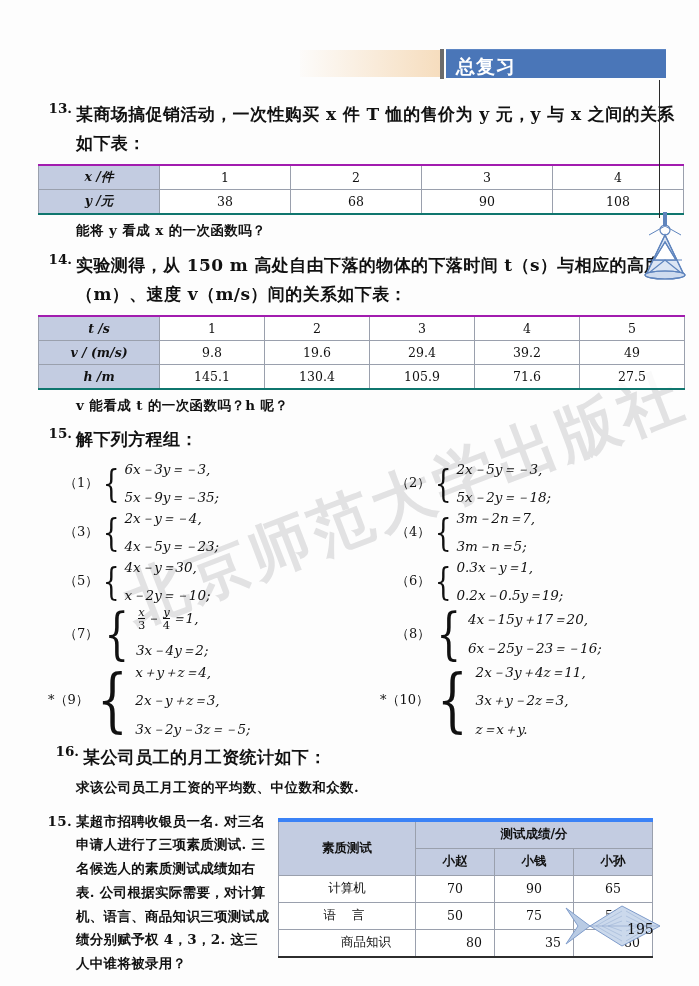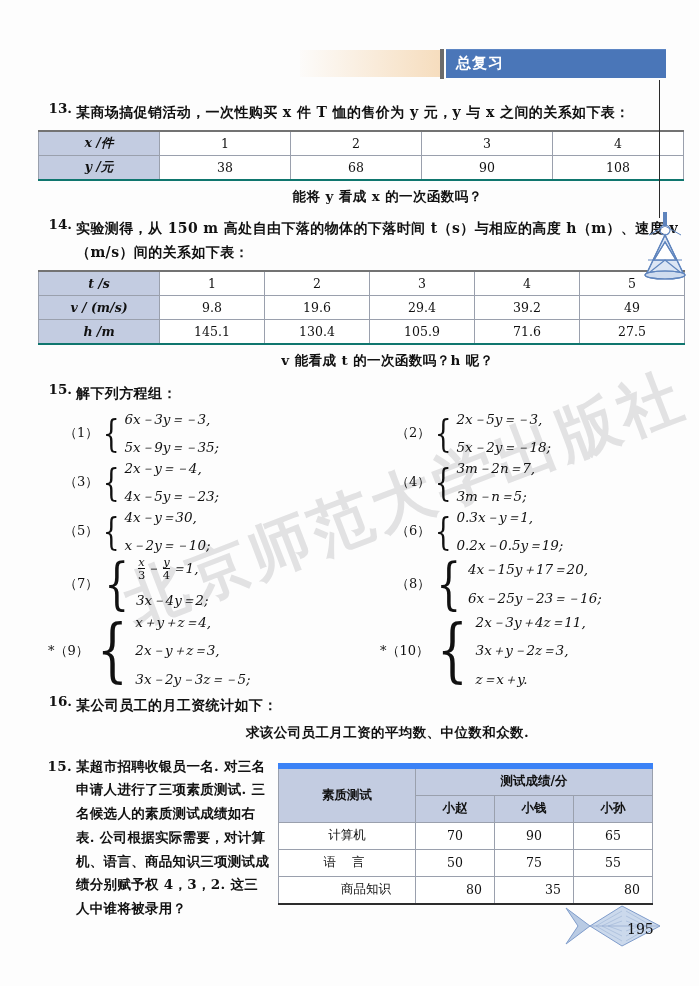--- a/index.html
+++ b/index.html
@@ -67,21 +67,21 @@
     position: absolute;
     left: 446px; top: 49px;
     width: 220px; height: 29px;
     background: #4a76b8;
     box-sizing: border-box;
     border-top: 1px solid #5d86c4;
   }
   .banner-text {
     position: absolute;
     left: 10px; top: 4px;
-    font-size: 15px;
+    font-size: 19px;
     font-weight: 700;
     color: #ffffff;
     letter-spacing: 1px;
     font-family: "DejaVu Sans", "Liberation Sans", sans-serif;
   }
   .header-rule {
     position: absolute;
     left: 659px; top: 80px;
     width: 1px; height: 138px;
     background: #2a2a2a;
@@ -113,34 +113,33 @@
     position: absolute;
     left: 46px;
     top: 0;
     width: 26px;
     text-align: right;
     font-weight: 700;
     font-size: 13.5px;
     font-family: "DejaVu Serif", "Liberation Serif", serif;
   }
   .ptext {
-    font-size: 14px;
+    font-size: 17px;
     line-height: 1.72;
     letter-spacing: 0.4px;
     font-weight: 600;
     font-family: "DejaVu Serif", "Liberation Serif", serif;
   }
   .followup {
     font-size: 13.5px;
     line-height: 1.72;
     letter-spacing: 0.4px;
     font-weight: 600;
     padding-left: 76px;
     margin-top: 3px;
-    text-align: center;
   }
 
   
   table.dt {
     border-collapse: collapse;
     margin: 6px 0 4px 38px;
     font-family: "DejaVu Serif", "Liberation Serif", serif;
     font-size: 12.5px;
     background: rgba(255,255,255,0.82);
   }
@@ -150,21 +149,21 @@
     vertical-align: middle;
     padding: 2px 4px;
     height: 19px;
     font-weight: normal;
   }
   table.dt .rowhead {
     background: #c3cce1;
     font-weight: 600;
     width: 112px;
   }
-  table.dt .outer-top  { border-top: 2px solid #737373; }
+  table.dt .outer-top  { border-top: 2px solid #a21caf; }
   table.dt .outer-bot  { border-bottom: 2px solid #0f766e; }
   .ital { font-style: italic; }
 
   
   .t13 td { width: 122px; }
   .t14 td { width: 96px; }
   .t16 td { width: 84px; }
 
   
   .eqgrid {
@@ -246,21 +245,21 @@
   table.t17 td, table.t17 th {
     border: 1px solid #9aa0ad;
     text-align: center;
     vertical-align: middle;
     padding: 2px 6px;
     height: 22px;
     font-weight: normal;
   }
   table.t17 .hd { background: #c3cce1; font-weight: 600; }
   table.t17 .rh { background: #ffffff; width: 86px; }
-  table.t17 .outer-top { border-top: 6px solid #3b82f6; }
+  table.t17 .outer-top { border-top: 4px solid #3b82f6; }
   table.t17 .outer-bot { border-bottom: 2px solid #2d2d2d; padding-left: 44px; }
   .c17 { width: 66px; }
   .spaced { letter-spacing: 6px; padding-left: 6px; }
 
   
   #footer {
     position: absolute;
     left: 556px; top: 898px;
     width: 120px; height: 56px;
     z-index: 4;
@@ -465,21 +464,21 @@
           <span class="brace tri" style="font-size:70px;">{</span>
           <span class="eqlines">
             <span>2x－3y＋4z＝11,</span>
             <span>3x＋y－2z＝3,</span>
             <span>z＝x＋y.</span>
           </span>
         </div>
       </div>
     </div>
 
-    <div class="problem" style="margin-top:4px;">
+    <div class="problem" style="margin-top:4px;margin-left:7px;">
       <div class="pnum">16.</div>
       <div class="ptext">某公司员工的月工资统计如下：</div>
     </div>
     <div class="followup">求该公司员工月工资的平均数、中位数和众数.</div>
 
     <div class="p17wrap" style="margin-top:10px;">
       <div class="p17text" style="position:relative;">
         <span class="pnum">15.</span>
         <span>某超市招聘收银员一名. 对三名申请人进行了三项素质测试. 三名候选人的素质测试成绩如右表. 公司根据实际需要，对计算机、语言、商品知识三项测试成绩分别赋予权 4，3，2. 这三人中谁将被录用？</span>
       </div>

